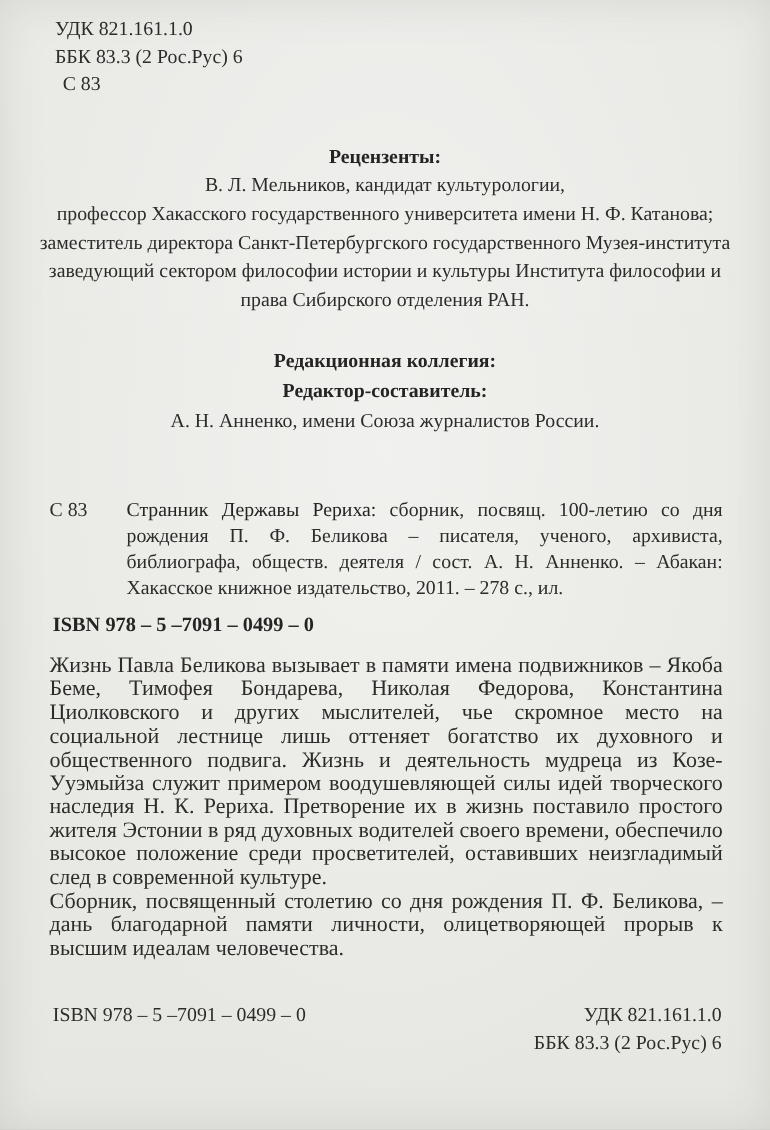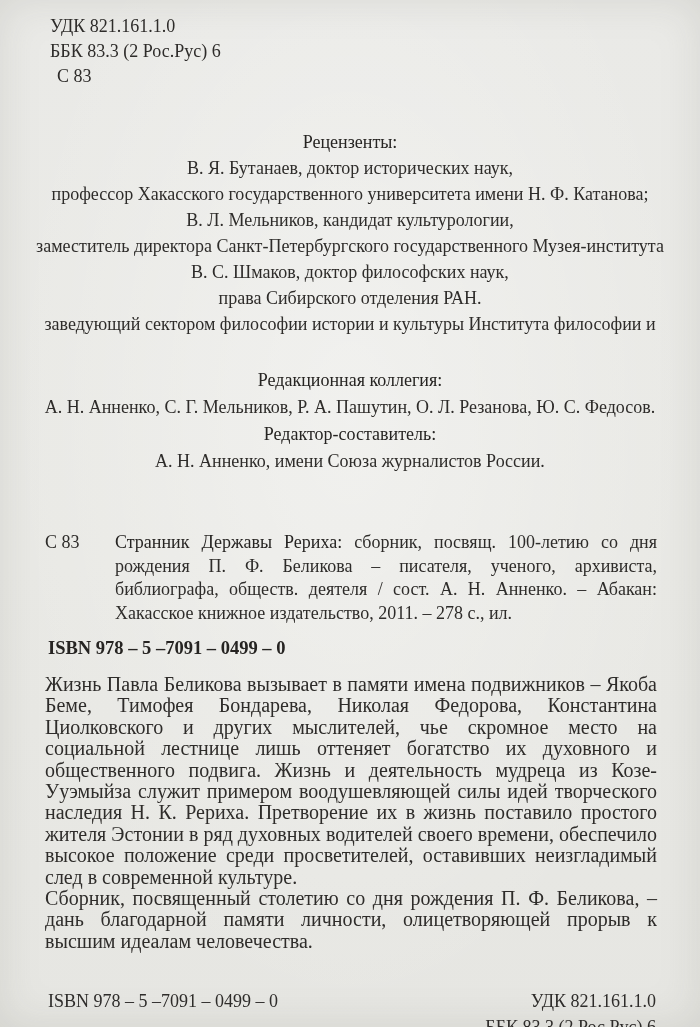--- a/index.html
+++ b/index.html
@@ -30,21 +30,21 @@
   .codes-top .code-line3 { padding-left: 7px; }
 
   
   .centered-block {
     text-align: center;
     font-size: 18px;
     line-height: 26px;
   }
   .reviewers { margin-top: 40px; }
   .editorial { margin-top: 30px; line-height: 27px; text-align: center; }
-  .block-title { font-weight: normal; color: #262422; }
+  .block-title { font-weight: bold; color: #262422; }
 
   
   .catalog-card {
     position: relative;
     margin: 56px 43px 0 45px;
     padding-left: 70px;
     font-size: 18px;
     line-height: 23.5px;
     text-align: justify;
   }
@@ -89,32 +89,29 @@
 <div class="page">
 
   <div class="codes-top">
     <div class="code-line1">УДК 821.161.1.0</div>
     <div class="code-line2">ББК 83.3 (2 Рос.Рус) 6</div>
     <div class="code-line3">С 83</div>
   </div>
 
   <div class="centered-block reviewers">
     <div class="block-title">Рецензенты:</div>
-    <div>В. Я. Бутанаев, доктор исторических наук,</div>
+    <div>В. Л. Мельников, кандидат культурологии,</div>
     <div>профессор Хакасского государственного университета имени Н. Ф. Катанова;</div>
-    <div>В. Л. Мельников, кандидат культурологии,</div>
     <div>заместитель директора Санкт-Петербургского государственного Музея-института</div>
-    <div>В. С. Шмаков, доктор философских наук,</div>
+    <div>заведующий сектором философии истории  и культуры Института философии и</div>
     <div>права Сибирского отделения РАН.</div>
-    <div>заведующий сектором философии истории  и культуры Института философии и</div>
   </div>
 
   <div class="centered-block editorial">
     <div class="block-title">Редакционная коллегия:</div>
-    <div>А. Н. Анненко, С. Г. Мельников, Р. А. Пашутин, О. Л. Резанова, Ю. С. Федосов.</div>
     <div class="block-title">Редактор-составитель:</div>
     <div>А. Н. Анненко, имени Союза журналистов России.</div>
   </div>
 
   <div class="catalog-card">
     <span class="card-code">С 83</span>
     <span class="card-title">Странник Державы Рериха:</span><span> сборник, посвящ. 100-летию со дня рождения П. Ф. Беликова – писателя, ученого, архивиста, библиографа, обществ. деятеля / сост. А. Н. Анненко. – Абакан: Хакасское книжное издательство, 2011. – 278 с., ил.</span>
   </div>
 
   <div class="isbn-main">ISBN 978 – 5 –7091 – 0499 – 0</div>

